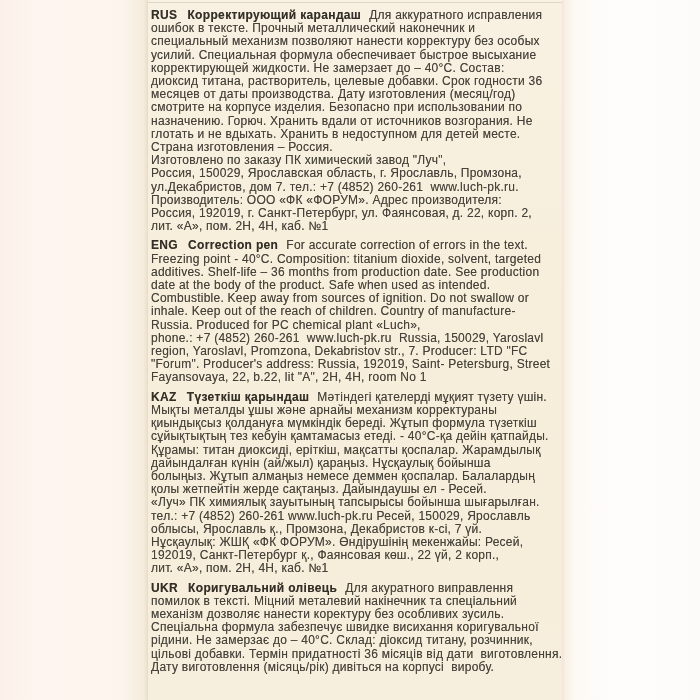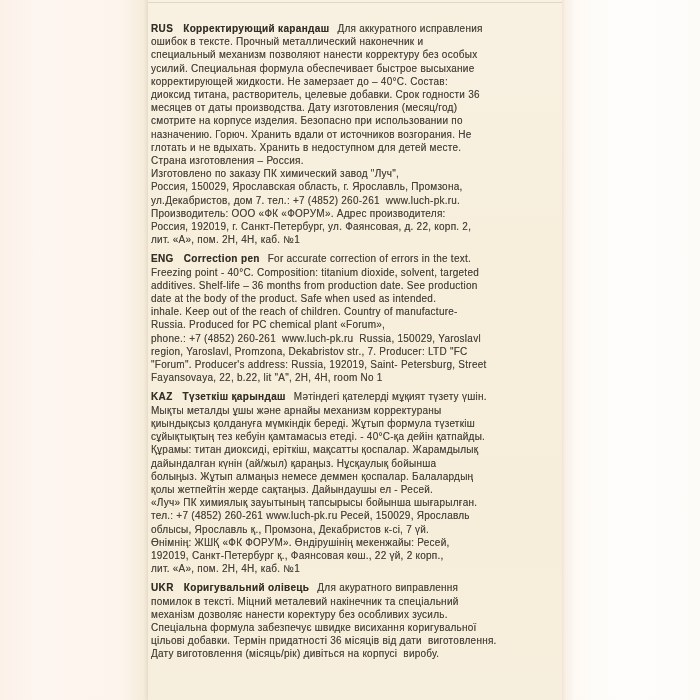--- a/index.html
+++ b/index.html
@@ -24,24 +24,24 @@
   .product-label .label-top-edge {
     position: absolute; top: 2px; left: 0; right: 0;
     height: 1px; background: #dbd4c5; opacity: 0.85;
   }
   .photo-margin-right {
     position: absolute; left: 562px; top: 0;
     width: 138px; height: 700px;
     background: linear-gradient(to right, #f1e5d6 0px, #f9efe5 3px, #fdfaf5 14px, #fefdfc 45%, #fdfbf8 100%);
   }
   .text-column {
-    position: absolute; left: 3px; top: 22px;
+    position: absolute; left: 3px; top: 9px;
     width: 410px;
     color: #46423a;
-    font-size: 10px;
+    font-size: 12px;
     line-height: 13.2px;
     letter-spacing: 0.25px;
     text-shadow: 0 0 0.6px rgba(70, 64, 54, 0.55);
   }
   .sec + .sec { margin-top: 6px; }
   .line { white-space: pre; }
   .lang-code, .sec-title {
     font-weight: bold;
     color: #332f27;
     letter-spacing: 0.35px;
@@ -74,47 +74,49 @@
         <div class="line">ул.Декабристов, дом 7. тел.: +7 (4852) 260-261  www.luch-pk.ru.</div>
         <div class="line">Производитель: ООО «ФК «ФОРУМ». Адрес производителя:</div>
         <div class="line">Россия, 192019, г. Санкт-Петербург, ул. Фаянсовая, д. 22, корп. 2,</div>
         <div class="line">лит. «А», пом. 2Н, 4Н, каб. №1</div>
       </section>
       <section class="sec">
         <div class="line"><span class="lang-code">ENG</span><span class="sec-title">Correction pen</span><span>For accurate correction of errors in the text.</span></div>
         <div class="line">Freezing point - 40°C. Composition: titanium dioxide, solvent, targeted</div>
         <div class="line">additives. Shelf-life – 36 months from production date. See production</div>
         <div class="line">date at the body of the product. Safe when used as intended.</div>
+        <div class="line">Combustible. Keep away from sources of ignition. Do not swallow or</div>
         <div class="line">inhale. Keep out of the reach of children. Country of manufacture-</div>
-        <div class="line">Russia. Produced for PC chemical plant «Forum»,</div>
+        <div class="line">Russia. Produced for PC chemical plant «Luch»,</div>
         <div class="line">phone.: +7 (4852) 260-261  www.luch-pk.ru  Russia, 150029, Yaroslavl</div>
         <div class="line">region, Yaroslavl, Promzona, Dekabristov str., 7. Producer: LTD "FC</div>
         <div class="line">"Forum". Producer's address: Russia, 192019, Saint- Petersburg, Street</div>
         <div class="line">Fayansovaya, 22, b.22, lit "A", 2H, 4H, room No 1</div>
       </section>
       <section class="sec">
         <div class="line"><span class="lang-code">KAZ</span><span class="sec-title">Түзеткіш қарындаш</span><span>Мәтіндегі қателерді мұқият түзету үшін.</span></div>
         <div class="line">Мықты металды ұшы және арнайы механизм корректураны</div>
         <div class="line">қиындықсыз қолдануға мүмкіндік береді. Жұтып формула түзеткіш</div>
         <div class="line">сұйықтықтың тез кебуін қамтамасыз етеді. - 40°С-қа дейін қатпайды.</div>
         <div class="line">Құрамы: титан диоксиді, еріткіш, мақсатты қоспалар. Жарамдылық</div>
         <div class="line">дайындалған күнін (ай/жыл) қараңыз. Нұсқаулық бойынша</div>
         <div class="line">болыңыз. Жұтып алмаңыз немесе деммен қоспалар. Балалардың</div>
         <div class="line">қолы жетпейтін жерде сақтаңыз. Дайындаушы ел - Ресей.</div>
         <div class="line">«Луч» ПК химиялық зауытының тапсырысы бойынша шығарылған.</div>
         <div class="line">тел.: +7 (4852) 260-261 www.luch-pk.ru Ресей, 150029, Ярославль</div>
         <div class="line">облысы, Ярославль қ., Промзона, Декабристов к-сі, 7 үй.</div>
-        <div class="line">Өнімнің: ЖШҚ «ФК ФОРУМ». Өндірушінің мекенжайы: Ресей,</div>
+        <div class="line">Нұсқаулық: ЖШҚ «ФК ФОРУМ». Өндірушінің мекенжайы: Ресей,</div>
         <div class="line">192019, Санкт-Петербург қ., Фаянсовая көш., 22 үй, 2 корп.,</div>
         <div class="line">лит. «А», пом. 2Н, 4Н, каб. №1</div>
       </section>
       <section class="sec">
         <div class="line"><span class="lang-code">UKR</span><span class="sec-title">Коригувальний олівець</span><span>Для акуратного виправлення</span></div>
         <div class="line">помилок в тексті. Міцний металевий накінечник та спеціальний</div>
         <div class="line">механізм дозволяє нанести коректуру без особливих зусиль.</div>
         <div class="line">Спеціальна формула забезпечує швидке висихання коригувальної</div>
+        <div class="line">рідини. Не замерзає до – 40°С. Склад: діоксид титану, розчинник,</div>
         <div class="line">цільові добавки. Термін придатності 36 місяців від дати  виготовлення.</div>
         <div class="line">Дату виготовлення (місяць/рік) дивіться на корпусі  виробу.</div>
       </section>
     </div>
 </div>
 
 <div class="photo-margin-right"></div>
 
 </body></html>

